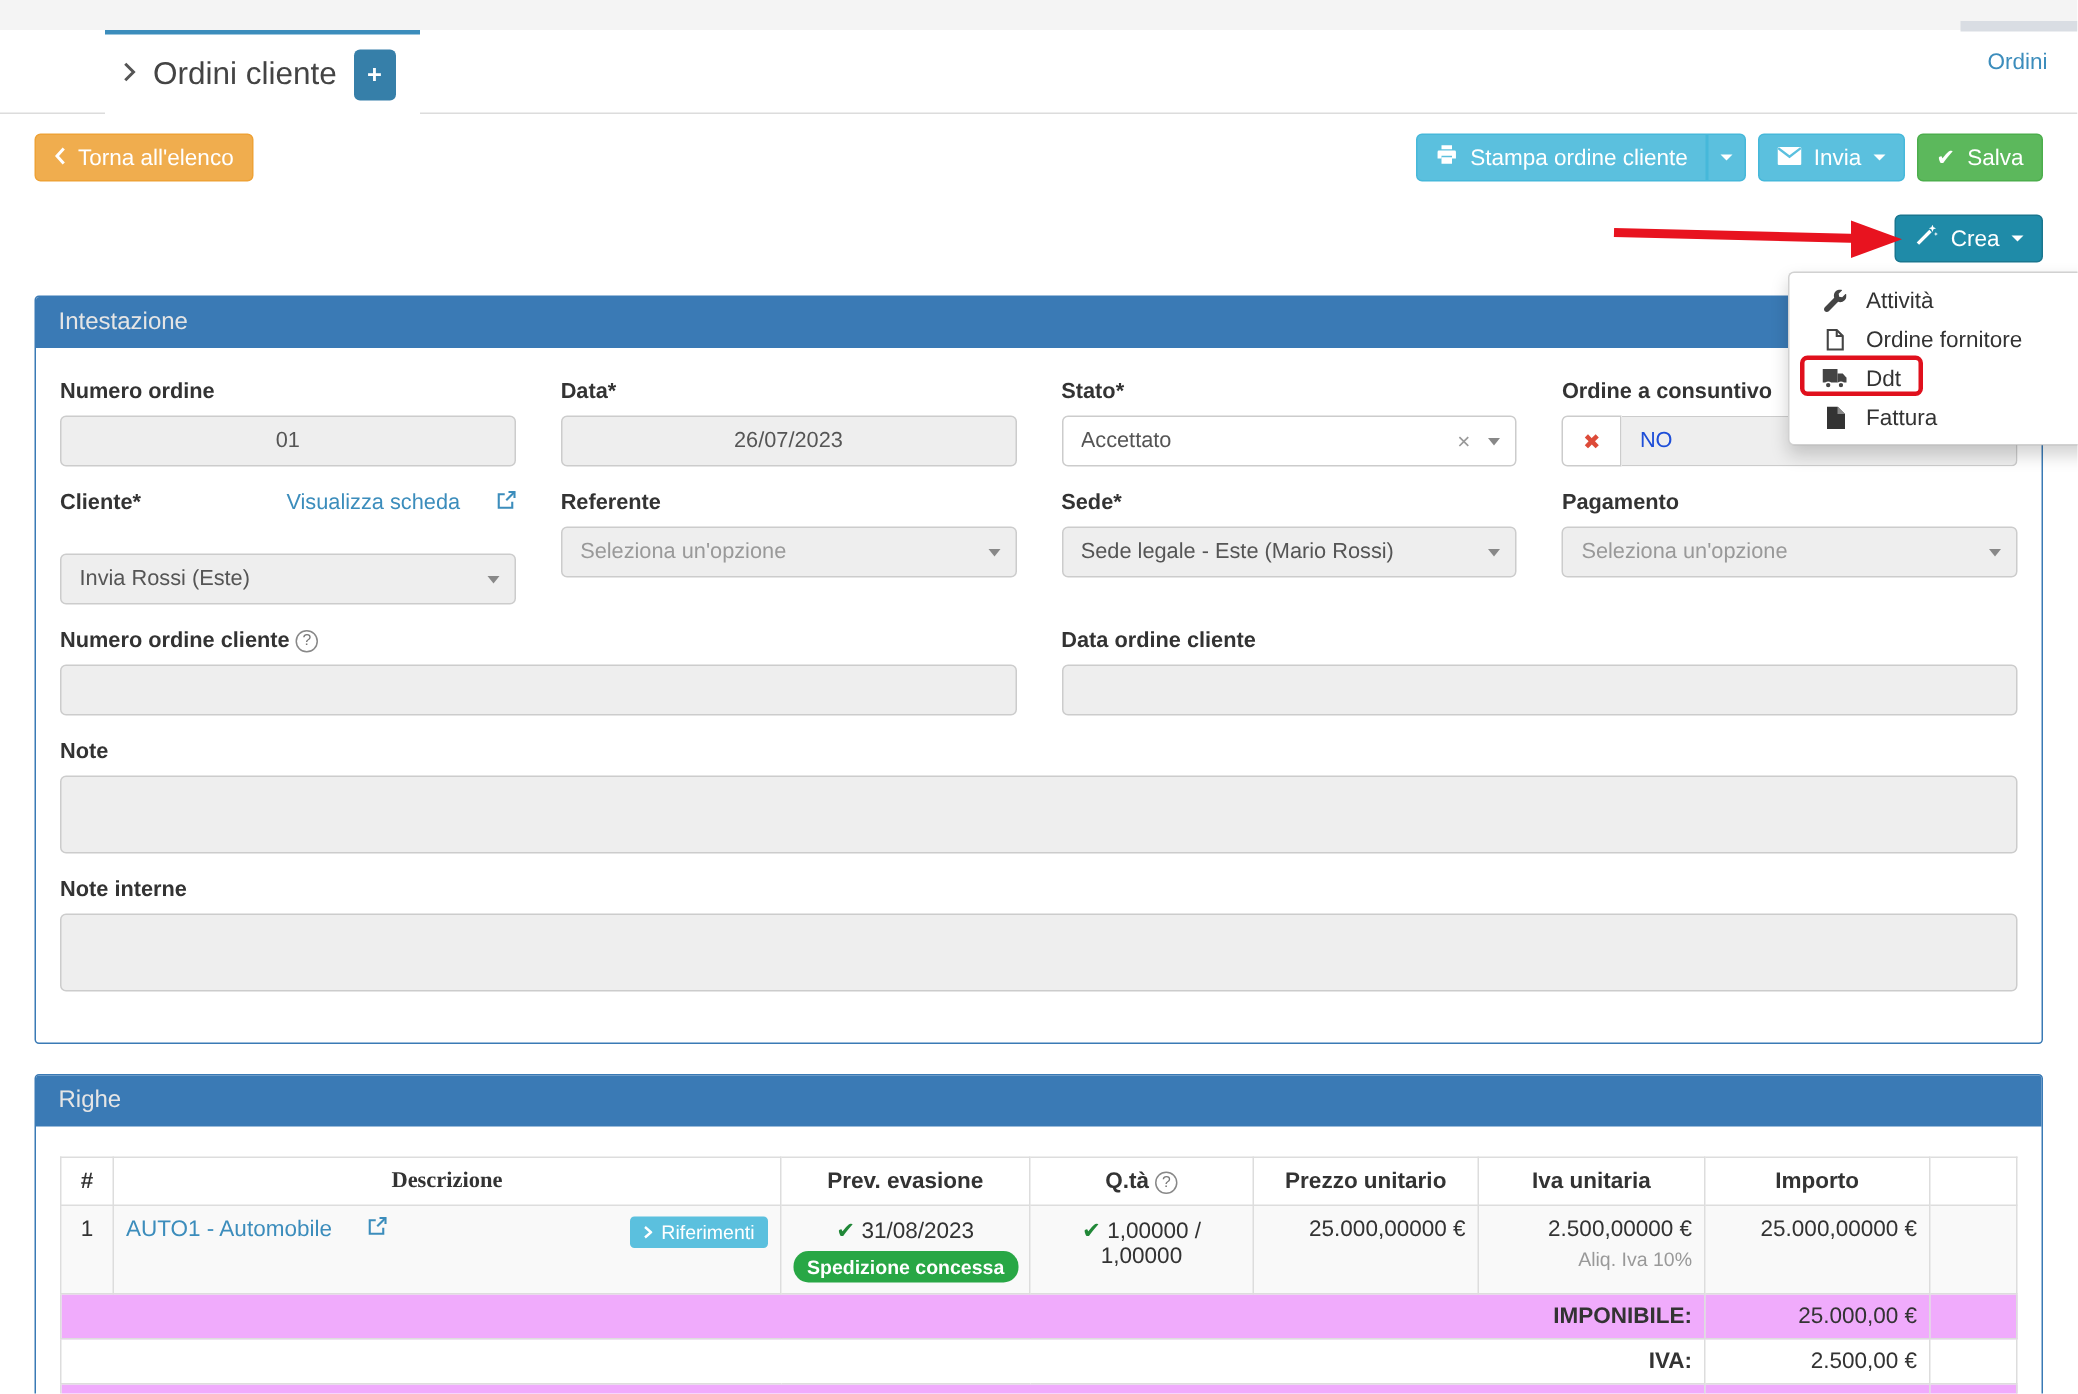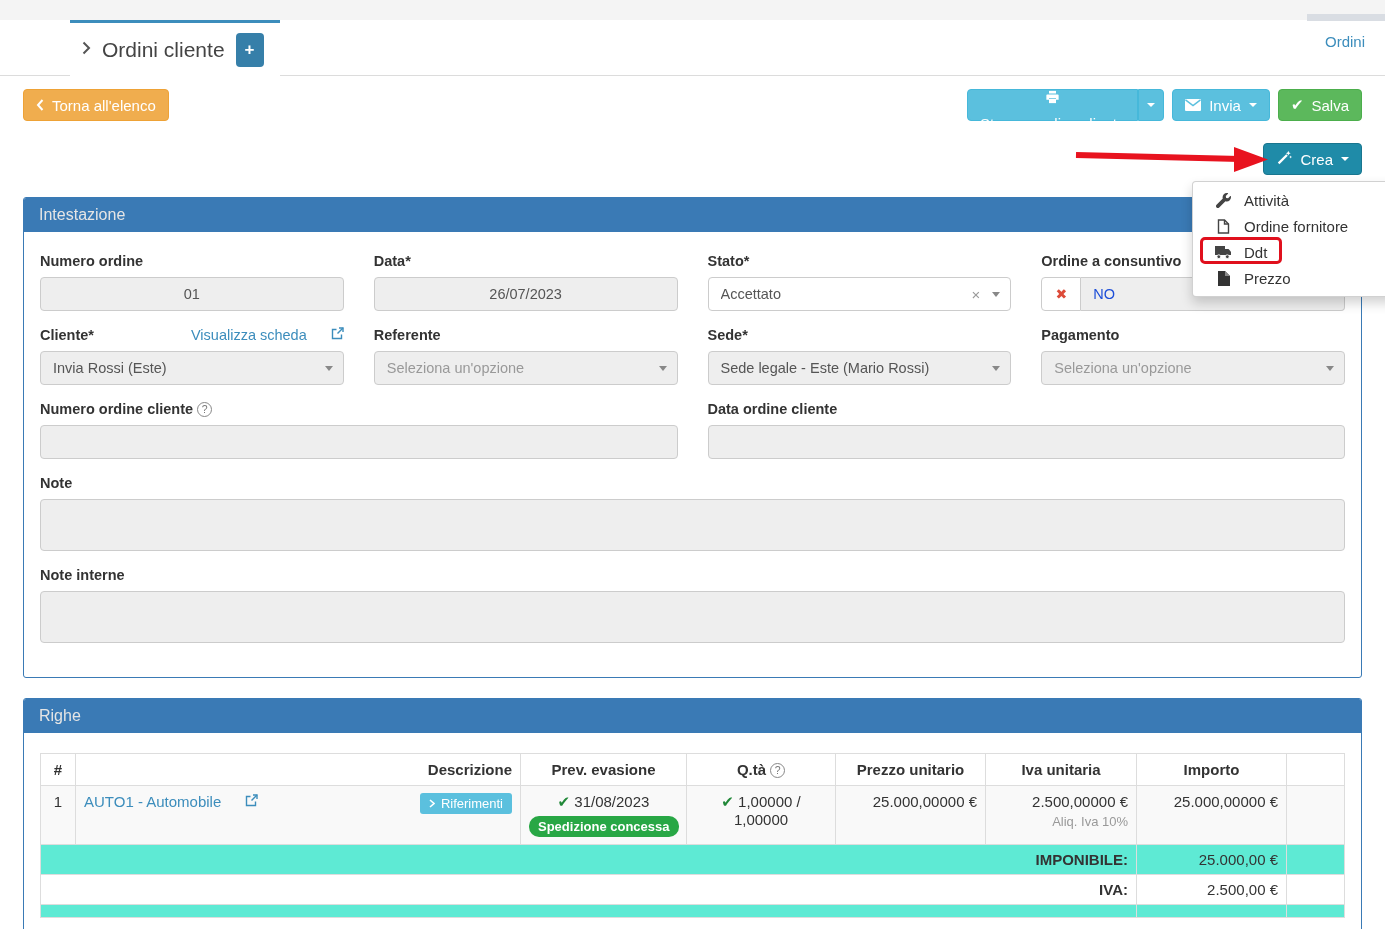--- a/index.html
+++ b/index.html
@@ -33,21 +33,21 @@
   .right-buttons { display:flex; gap:8px; }
   .btn {
     height:32px; border-radius:4px; border:1px solid transparent; color:#fff; font-size:15px;
     display:inline-flex; align-items:center; gap:8px; padding:0 12px; cursor:pointer; font-family:inherit; white-space:nowrap;
   }
   .btn-warning { background:#f0ad4e; border-color:#eea236; }
   .btn-info    { background:#5bc0de; border-color:#46b8da; }
   .btn-success { background:#5cb85c; border-color:#4cae4c; }
   .btn-teal    { background:#1f8ba8; border-color:#19768f; }
   .btn-group { display:flex; }
-  .btn-group .main { border-radius:4px 0 0 4px;flex-direction:column; }
+  .btn-group .main { border-radius:4px 0 0 4px; }
   .btn-group .caret-btn { border-radius:0 4px 4px 0; border-left:1px solid #46b8da; width:26px; padding:0; justify-content:center; }
   .caret { width:0; height:0; border-left:4px solid transparent; border-right:4px solid transparent; border-top:4px solid currentColor; display:inline-block; }
 
   .crea-row { display:flex; justify-content:flex-end; margin-top:22px; position:relative; }
   .red-arrow { position:absolute; right:90px; top:1px; z-index:5; pointer-events:none; }
 
   
   .dropdown-menu {
     position:absolute; left:1192px; top:181px; width:212px; z-index:30;
     background:#fff; border:1px solid rgba(0,0,0,.18); border-radius:4px; padding:5px 0;
@@ -58,21 +58,21 @@
   .ddt-box { position:absolute; left:7px; top:55px; width:82px; height:27px; border:3px solid #e0101d; border-radius:5px; pointer-events:none; }
 
   
   .panel { border:1px solid #3a7ab5; border-radius:3px; margin-top:22px; background:#fff; }
   .panel-h { background:#3a7ab5; color:#e5e5e5; padding:8px 15px; font-size:16px; border-radius:2px 2px 0 0; }
   .panel-b { padding:20px 16px 34px; }
 
   .grid { display:grid; grid-template-columns:repeat(4,1fr); column-gap:30px; }
   .field { margin-bottom:15px; }
   .field > label { display:block; font-weight:bold; font-size:14.5px; line-height:18px; margin-bottom:7px; color:#333; white-space:nowrap; }
-  .label-row { display:flex; justify-content:space-between; align-items:baseline; margin-bottom:7px; }
+  .label-row { display:flex; justify-content:space-between; align-items:baseline; margin-bottom:25px; }
   .label-row > label { font-weight:bold; font-size:14.5px; line-height:18px; color:#333; white-space:nowrap; }
   .control { height:34px; border:1px solid #ccc; border-radius:4px; background:#eee; font-size:14.5px; color:#555; width:100%; }
   input.control { padding:0 12px; font-family:inherit; }
   input.center { text-align:center; }
   textarea.control { height:52px; resize:none; padding:6px 12px; font-family:inherit; display:block; }
   .select { display:flex; align-items:center; justify-content:space-between; padding:0 10px 0 12px; cursor:pointer; }
   .select .val { overflow:hidden; white-space:nowrap; }
   .select.white { background:#fff; }
   .placeholder { color:#999; }
   .sel-right { display:flex; align-items:center; gap:12px; }
@@ -87,32 +87,32 @@
   .help {
     display:inline-block; width:15px; height:15px; border:1px solid #888; border-radius:50%;
     color:#777; font-size:10.5px; line-height:13px; text-align:center; font-weight:normal;
     vertical-align:1px; margin-left:4px; cursor:pointer;
   }
 
   
   table { width:100%; border-collapse:collapse; table-layout:fixed; }
   th, td { border:1px solid #ddd; padding:7px 8px; font-size:15px; }
   th { font-weight:bold; text-align:center; background:#fff; }
-  th.left { text-align:right; }
+  th.left { text-align:center;font-family:Liberation Serif, serif; }
   td { vertical-align:top; }
   tr.data td { height:54px; background:#f9f9f9; }
   td.center { text-align:center; }
   td.money { text-align:right; }
   .desc-flex { display:flex; justify-content:space-between; align-items:flex-start; gap:8px; }
   .badge-ref { background:#5bc0de; color:#fff; font-size:13px; padding:3px 9px; border-radius:3px; display:inline-flex; align-items:center; gap:6px; white-space:nowrap; cursor:pointer; }
   .pill { background:#28a745; color:#fff; font-weight:bold; font-size:13px; padding:3px 9px; border-radius:10px; display:inline-block; margin-top:5px; white-space:nowrap; }
   .check { color:#218838; }
   .qta-wrap { max-width:120px; margin:0 auto; }
   .muted { color:#999; font-size:13px; margin-top:4px; }
-  tr.total-a td { background:#5eead4; padding:6px 8px; }
+  tr.total-a td { background:#f0abfc; padding:6px 8px; }
   tr.total-b td { background:#fff; padding:6px 8px; }
   td.tot-label { text-align:right; font-weight:bold; }
   tr.sliver td { height:12px; }
 </style>
 </head>
 <body>
 
 <div class="top-strip"></div>
 
 <div class="tab-bar">
@@ -422,16 +422,16 @@
     </span>
     <span>Ddt</span>
   </div>
   <div class="menu-item">
     <span class="mi-icon">
       <svg width="12" height="15" viewBox="0 0 12 15">
           <path fill="#333" d="M0 0h7l5 5v10H0z"></path>
           <path fill="#8a8a8a" d="M7 0l5 5H7z"></path>
         </svg>
     </span>
-    <span>Prezzo</span>
+    <span>Fattura</span>
   </div>
   <div class="ddt-box"></div>
 </div>
 
 </body></html>

